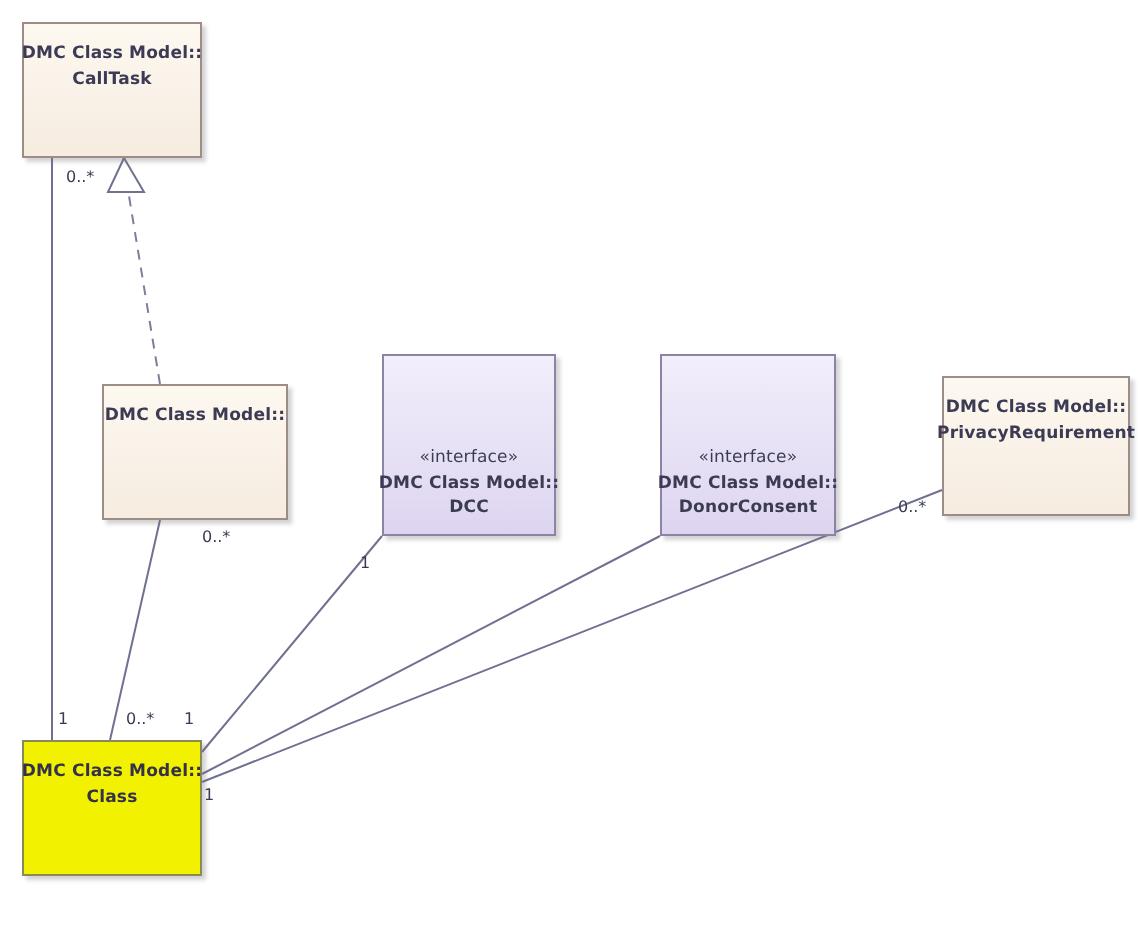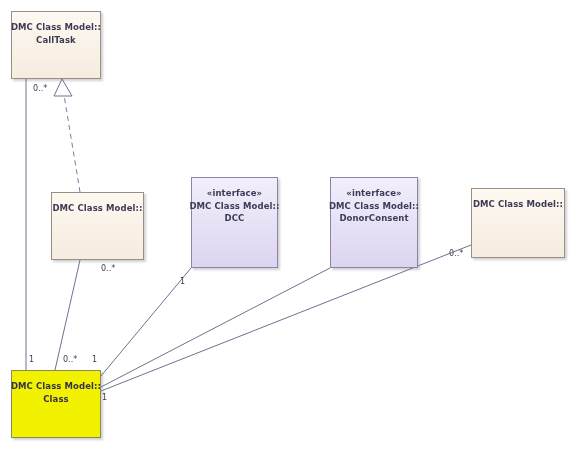--- a/index.html
+++ b/index.html
@@ -44,21 +44,22 @@
     text-align: center;
     letter-spacing: 0.1px;
   }
   .node .nm {
     display: block;
     white-space: nowrap;
   }
   .node .stereo {
     display: block;
     white-space: nowrap;
-    font-weight: bold;
+    font-weight: normal;
+    margin-top: 36px;
   }
   .node.cream {
     background: linear-gradient(180deg, #fdf8f0 0%, #f6ece0 100%);
     border-color: #9c8e86;
     color: #3c3b55;
   }
   .node.lilac {
     background: linear-gradient(180deg, #f2eefb 0%, #ddd5f0 100%);
     border-color: #8d84a4;
     color: #3c3b55;
@@ -114,20 +115,21 @@
   </div>
 
   <div class="node lilac" style="left:330px; top:177px; width:88px; height:91px;">
     <span class="stereo">«interface»</span>
     <span class="nm">DMC Class Model::</span>
     <span class="nm">DonorConsent</span>
   </div>
 
   <div class="node cream" style="left:471px; top:188px; width:94px; height:70px;">
     <span class="nm">DMC Class Model::</span>
+    <span class="nm">PrivacyRequirement</span>
   </div>
 
   <div class="node yellow" style="left:11px; top:370px; width:90px; height:68px;">
     <span class="nm">DMC Class Model::</span>
     <span class="nm">Class</span>
   </div>
 
   <div class="mult" style="left:33px; top:84px;">0..*</div>
 
   <div class="mult" style="left:101px; top:264px;">0..*</div>

